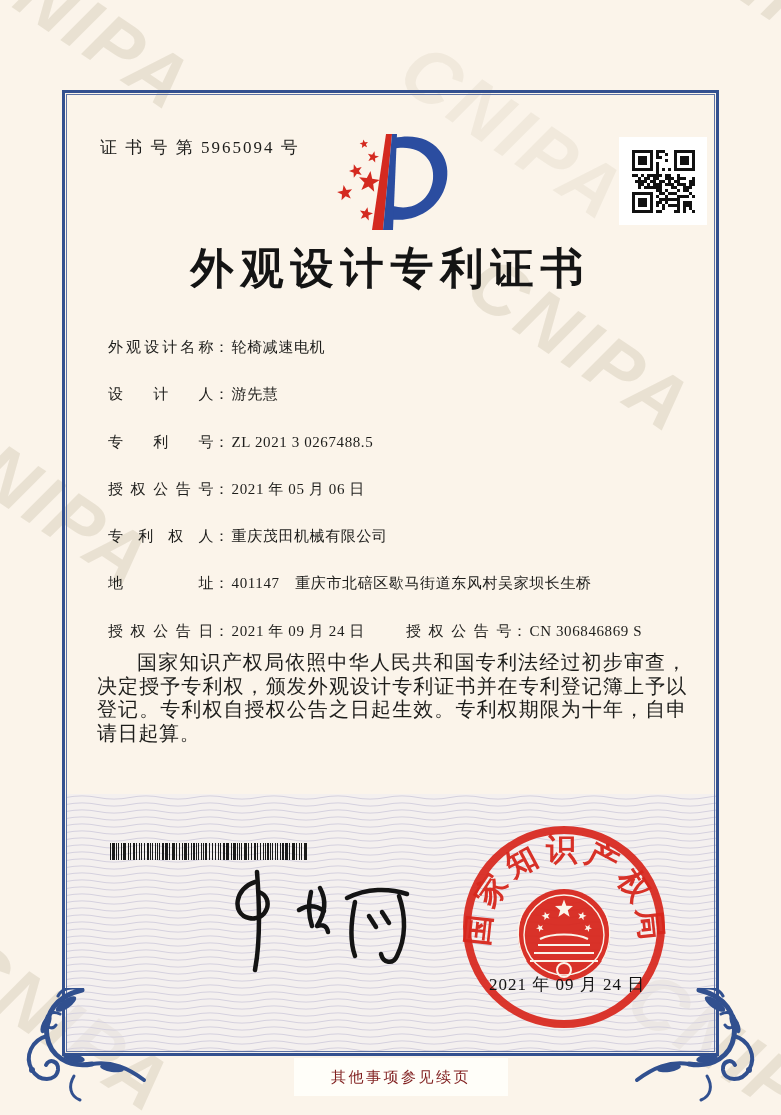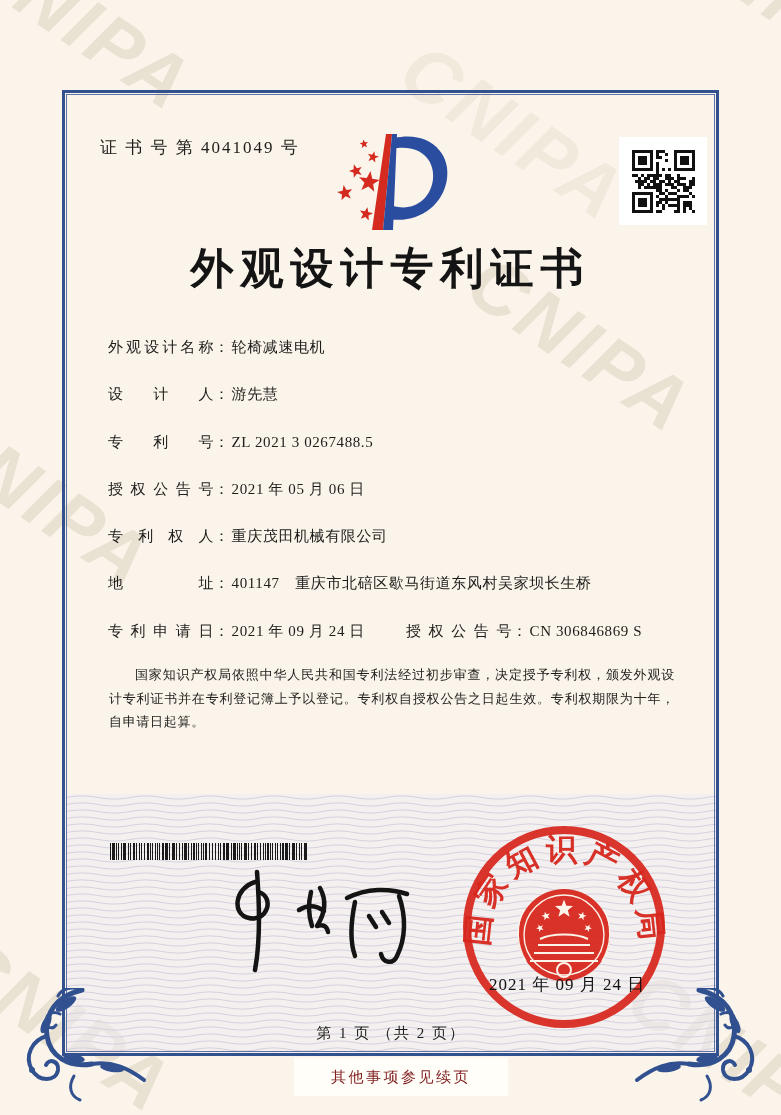--- a/index.html
+++ b/index.html
@@ -25,21 +25,21 @@
   .qr-wrap{position:absolute;left:619px;top:137px;width:88px;height:88px;background:#fff;
            display:flex;align-items:center;justify-content:center;}
   .title{position:absolute;left:0;top:240px;width:781px;text-align:center;
          font-size:43px;font-weight:700;letter-spacing:7px;color:#141414;}
   .fields{position:absolute;left:100px;top:338px;width:600px;}
   .frow{position:absolute;left:8px;white-space:nowrap;font-size:15px;letter-spacing:0.6px;}
   .flabel{display:inline-block;width:106px;text-align:justify;text-align-last:justify;vertical-align:bottom;}
   .colon{display:inline-block;margin-right:2px;}
   .grant2{position:absolute;left:298px;top:0;white-space:nowrap;}
   .paras{position:absolute;left:97px;top:651px;width:590px;}
-  .paras p{margin:12px;text-indent:2em;font-size:13px;line-height:23.7px;letter-spacing:0.7px;text-align:justify;font-family:Liberation Serif, serif;}
+  .paras p{margin:0;text-indent:2em;font-size:20px;line-height:23.7px;letter-spacing:0.7px;text-align:justify;font-family:Liberation Serif, serif;}
   .barcode{position:absolute;left:110px;top:843px;width:200px;height:17px;font-size:0;white-space:nowrap;overflow:hidden;}
   .barcode i{display:inline-block;height:100%;background:#1a1a1a;}
   .barcode b{display:inline-block;height:100%;}
   .signer{position:absolute;left:112px;top:893px;font-family:"Liberation Sans","DejaVu Sans",sans-serif;
           font-size:18px;letter-spacing:3px;color:#222;}
   .signer .name{margin-top:17px;}
   .autograph{position:absolute;left:213px;top:866px;}
   .seal{position:absolute;left:452px;top:823px;}
   .seal-date{position:absolute;left:489px;top:973px;width:190px;font-size:17px;letter-spacing:1px;color:#121212;}
   .page-no{position:absolute;left:63px;top:1024px;width:656px;text-align:center;font-size:15px;letter-spacing:2px;}
@@ -104,21 +104,21 @@
       <ellipse cx="50" cy="16" rx="12" ry="4.5" transform="rotate(-35 50 16)"></ellipse>
       <ellipse cx="30" cy="36" rx="10" ry="4" transform="rotate(-65 30 36)"></ellipse>
       <ellipse cx="58" cy="70" rx="11" ry="4" transform="rotate(12 58 70)"></ellipse>
       <ellipse cx="96" cy="80" rx="12" ry="4" transform="rotate(8 96 80)"></ellipse>
       <circle cx="16" cy="82" r="3"></circle>
     </g>
   </svg>
 
   <div class="content">
 
-    <div class="cert-no">证 书 号 第 4041049 号</div>
+    <div class="cert-no">证 书 号 第 5965094 号</div>
 
     <svg class="logo" width="130" height="114" viewBox="0 0 130 114">
       <path d="M64,12 C100,4 121,28 117,53 C113,81 86,98 59,93 L63,80 C85,86 101,72 103,53 C105,33 89,17 62,23 Z" fill="#2b4da0"></path>
       <polygon points="56,8 62,8 53,104 42,104" fill="#d42a20"></polygon>
       <polygon points="62,8 67,8 63,104 53,104" fill="#2b4da0"></polygon>
       <g fill="#d42a20">
         <polygon points="37.5,81.2 38.2,86.0 43.0,87.3 38.5,89.5 38.8,94.4 35.4,90.9 30.8,92.7 33.1,88.3 29.9,84.5 34.8,85.3"></polygon>
         <polygon points="13.6,59.1 16.5,64.0 22.1,63.2 18.3,67.5 20.8,72.6 15.6,70.3 11.5,74.2 12.0,68.6 7.1,65.9 12.6,64.7"></polygon>
         <polygon points="40.5,45.1 42.2,52.7 49.8,54.1 43.2,58.0 44.2,65.7 38.4,60.6 31.4,63.9 34.5,56.8 29.1,51.2 36.8,51.9"></polygon>
         <polygon points="23.8,38.3 26.9,42.2 31.7,40.9 28.9,45.0 31.7,49.1 26.9,47.8 23.8,51.7 23.6,46.7 19.0,45.0 23.6,43.3"></polygon>
@@ -374,21 +374,21 @@
       <div class="frow" style="top:142px">
         <span class="flabel">授权公告号</span><span class="colon">：</span><span>2021 年 05 月 06 日</span>
       </div>
       <div class="frow" style="top:189px">
         <span class="flabel">专利权人</span><span class="colon">：</span><span>重庆茂田机械有限公司</span>
       </div>
       <div class="frow" style="top:236px">
         <span class="flabel">地址</span><span class="colon">：</span><span>401147　重庆市北碚区歇马街道东风村吴家坝长生桥</span>
       </div>
       <div class="frow" style="top:284px">
-        <span class="flabel">专利申请日</span><span class="colon">：</span><span>2021 年 09 月 24 日</span>
+        <span class="flabel">授权公告日</span><span class="colon">：</span><span>2021 年 09 月 24 日</span>
         <span class="grant2">
           <span class="flabel">授权公告号</span><span class="colon">：</span><span>CN 306846869 S</span>
         </span>
       </div>
     </div>
 
     <div class="paras">
       <p>国家知识产权局依照中华人民共和国专利法经过初步审查，决定授予专利权，颁发外观设计专利证书并在专利登记簿上予以登记。专利权自授权公告之日起生效。专利权期限为十年，自申请日起算。</p>
     </div>
 
@@ -435,20 +435,19 @@
           <path d="M78,138 H146"></path>
           <circle cx="112" cy="147" r="7"></circle>
           <path d="M72,86 C64,102 64,122 74,138" stroke-width="1.4"></path>
           <path d="M152,86 C160,102 160,122 150,138" stroke-width="1.4"></path>
         </g>
       </g>
     </svg>
 
     <div class="seal-date">2021 年 09 月 24 日</div>
 
-    <div class="page-no">第 1 页 （共 2 页）</div>
   </div>
 
   <div class="cont-panel">
     <span class="cont-note">其他事项参见续页</span>
   </div>
 
 </div>
 
 </body></html>

